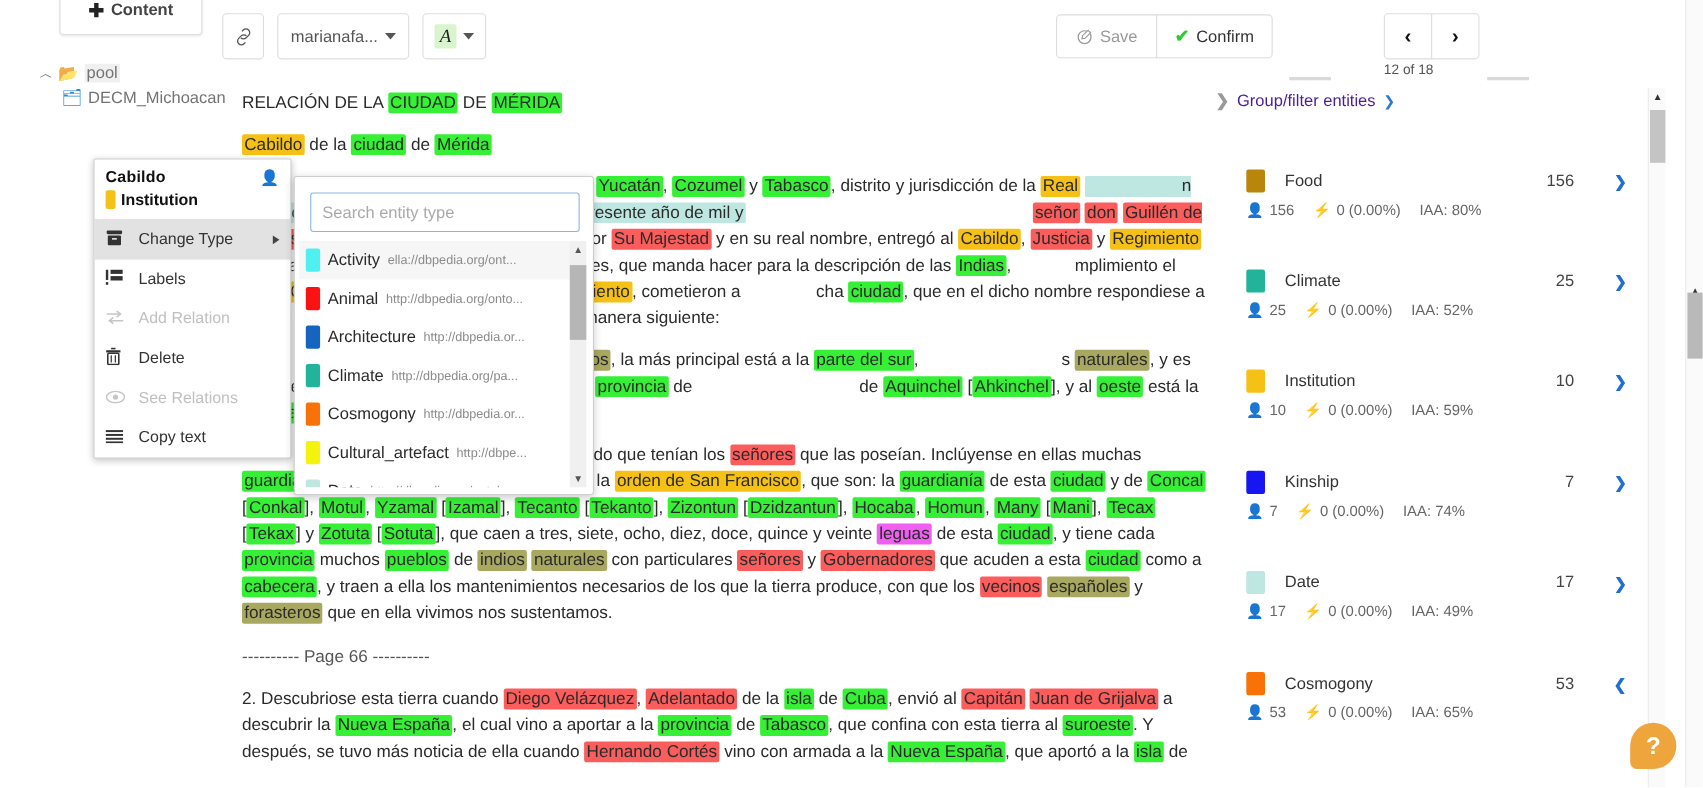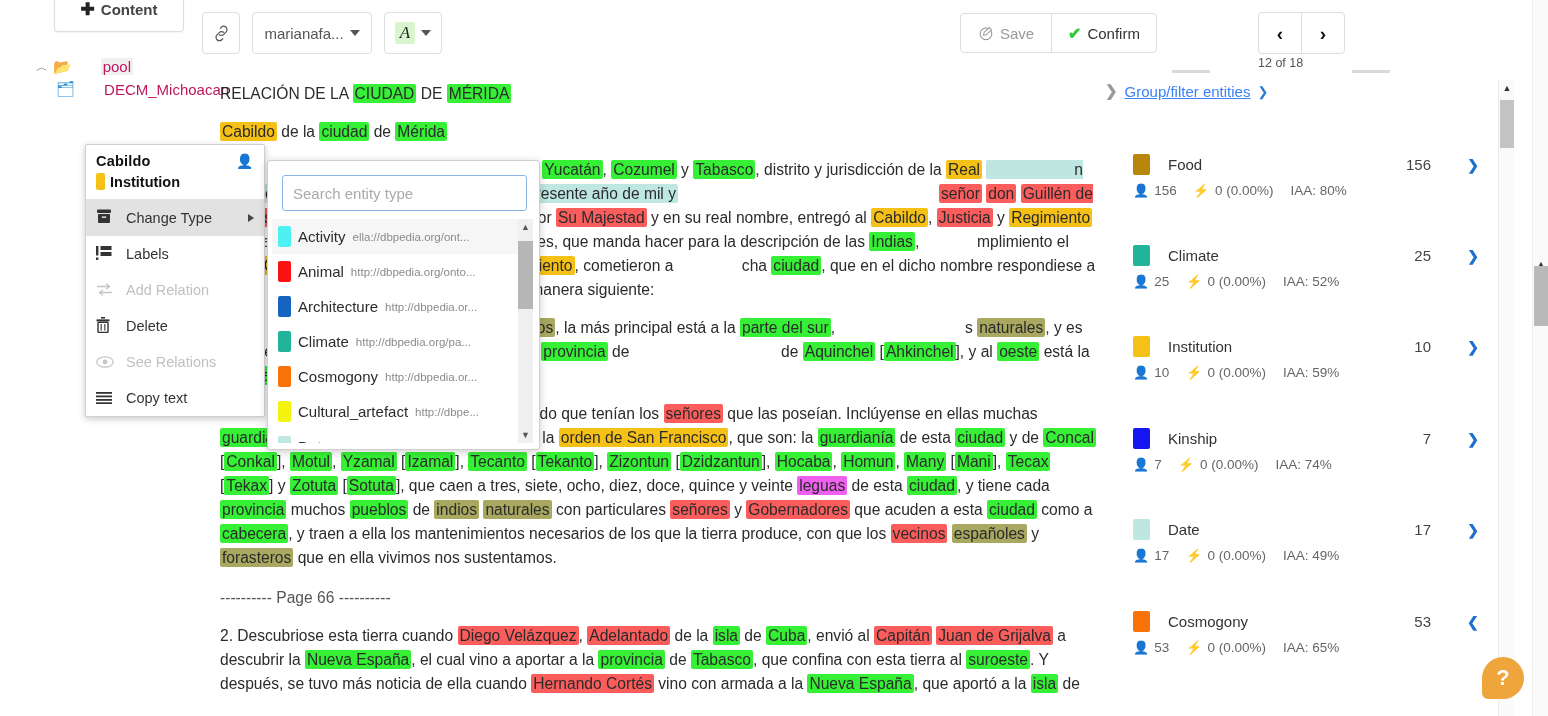--- a/index.html
+++ b/index.html
@@ -42,21 +42,21 @@
   #dash-l { left:1172px; width:38px; }
   #dash-r { left:1352px; width:38px; }
 
   
   #tree { position:absolute; left:0; top:56px; width:215px; font-size:15px; }
   .tree-row { display:flex; align-items:flex-start; gap:5px; padding:2px 0; cursor:pointer; }
   #tree-pool { margin-left:36px; }
   #tree-doc { margin-left:56px; width:160px; }
   .tw-chevron { color:#666; font-size:12px; line-height:18px; }
   .ic-folder { color:#2d8fd6; font-size:15px; }
-  .tree-label { color:#be185d;margin-left:24px; }
+  .tree-label { color:#737373; }
   #tree-pool .tree-label { background:#f0f0f0; padding:0 2px; }
   #tree-doc .tree-label { line-height:20px; }
 
   
   #doc {
     position:absolute; left:220px; top:82px; width:885px; height:634px;
     font-size:15.6px; line-height:24px; color:#2b2b2b; overflow:hidden;
   }
   #doc p { margin:0 0 14px 0; }
   .ent { border-radius:2px; padding:1px 2px; }
@@ -99,21 +99,21 @@
   .type-nm { font-size:15px; color:#2b2b2b; }
   .type-uri { font-size:11.5px; color:#8b8b8b; }
   #dd-scroll { position:absolute; right:6px; top:58px; width:15px; height:224px; background:#f0f0f0; }
   #dd-thumb { position:absolute; left:0; top:22px; width:15px; height:68px; background:#b6b6b6; }
   .dd-arrow { position:absolute; left:0; width:15px; height:16px; text-align:center; font-size:9px; color:#555; line-height:16px; }
 
   
   #rpanel { position:absolute; left:1105px; top:82px; width:420px; height:634px; background:#fff; }
   #gf-row { position:absolute; left:0; top:0; display:flex; align-items:center; gap:7px; cursor:pointer; }
   #gf-arrow { color:#9a9a9a; font-size:15px; font-weight:bold; }
-  #gf-label { color:#3b82f6; font-size:15px;text-decoration:underline; }
+  #gf-label { color:#4c1d95; font-size:15px; }
   #gf-caret { color:#2b7ad1; font-size:13px; }
   .ent-group { position:absolute; left:28px; width:360px; }
   .eg-top { display:flex; align-items:center; }
   .eg-sw { width:17px; height:21px; border-radius:2px; flex:0 0 17px; }
   .eg-name { font-size:15px; color:#333; margin-left:18px; }
   .eg-count { position:absolute; right:62px; font-size:15px; color:#444; }
   .eg-toggle { position:absolute; right:14px; color:#1f6fcf; font-size:14px; font-weight:bold; cursor:pointer; }
   .eg-stats { display:flex; align-items:center; gap:5px; margin-top:8px; font-size:13.5px; color:#666; }
   .eg-stats .pic { color:#555; font-size:13px; }
   .eg-stats .bolt { color:#444; font-size:13px; }

